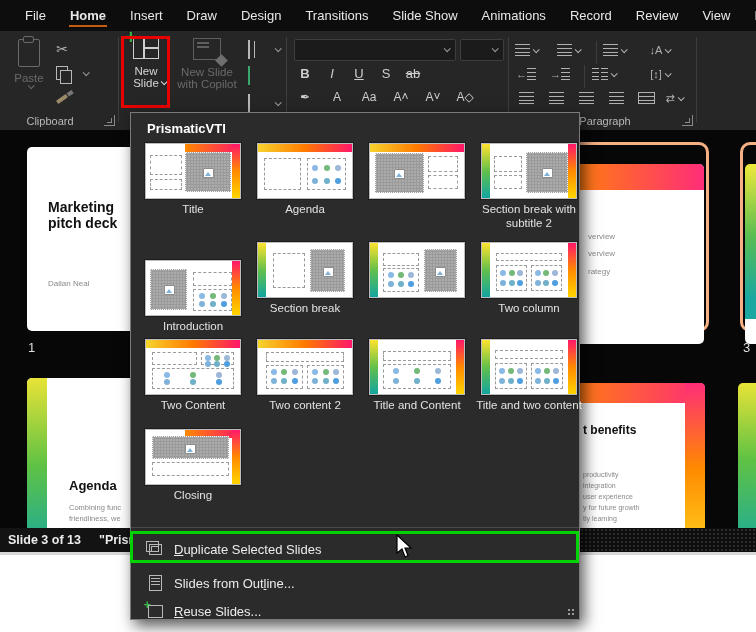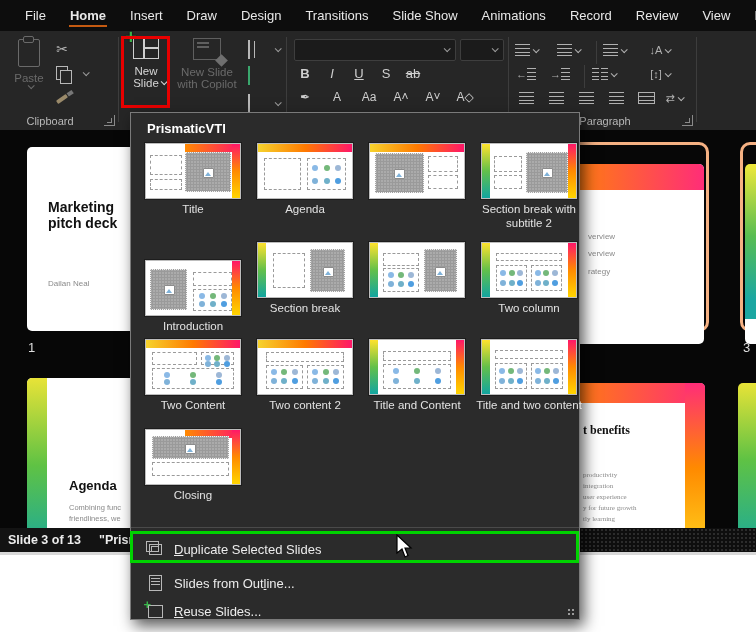--- a/index.html
+++ b/index.html
@@ -272,21 +272,21 @@
     </div>
     <div class="slidenum" style="left:743px;top:210px;">3</div>
 
     <div class="slide" style="left:27px;top:248px;width:168px;height:175px;">
       <div class="gleft"></div>
       <div class="stitle" style="left:42px;top:100px;font-size:13px;">Agenda</div>
       <div class="sline" style="left:42px;top:125px;font-size:7.5px;">Combining func</div>
       <div class="sline" style="left:42px;top:136px;font-size:7.5px;">friendliness, we</div>
     </div>
 
-    <div class="slide" style="left:551px;top:253px;width:154px;height:170px;font-family:Liberation Serif, serif;">
+    <div class="slide" style="left:551px;top:253px;width:154px;height:170px;">
       <div class="gtop" style="height:20px;"></div>
       <div class="gright"></div>
       <div class="stitle" style="left:32px;top:40px;font-size:12px;">t benefits</div>
       <div class="sline" style="left:32px;top:88px;font-size:7px;">productivity</div>
       <div class="sline" style="left:32px;top:99px;font-size:7px;">integration</div>
       <div class="sline" style="left:32px;top:110px;font-size:7px;">user experience</div>
       <div class="sline" style="left:32px;top:121px;font-size:7px;">y for future growth</div>
       <div class="sline" style="left:32px;top:132px;font-size:7px;">tly learning</div>
     </div>
 

